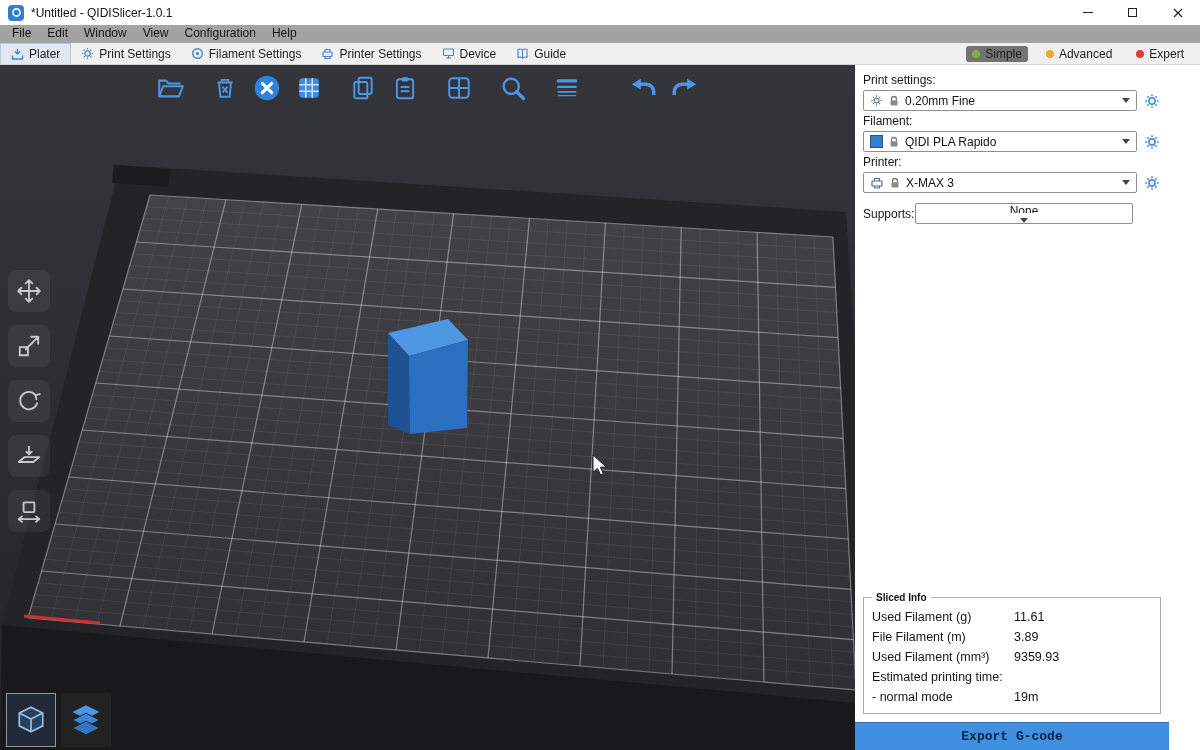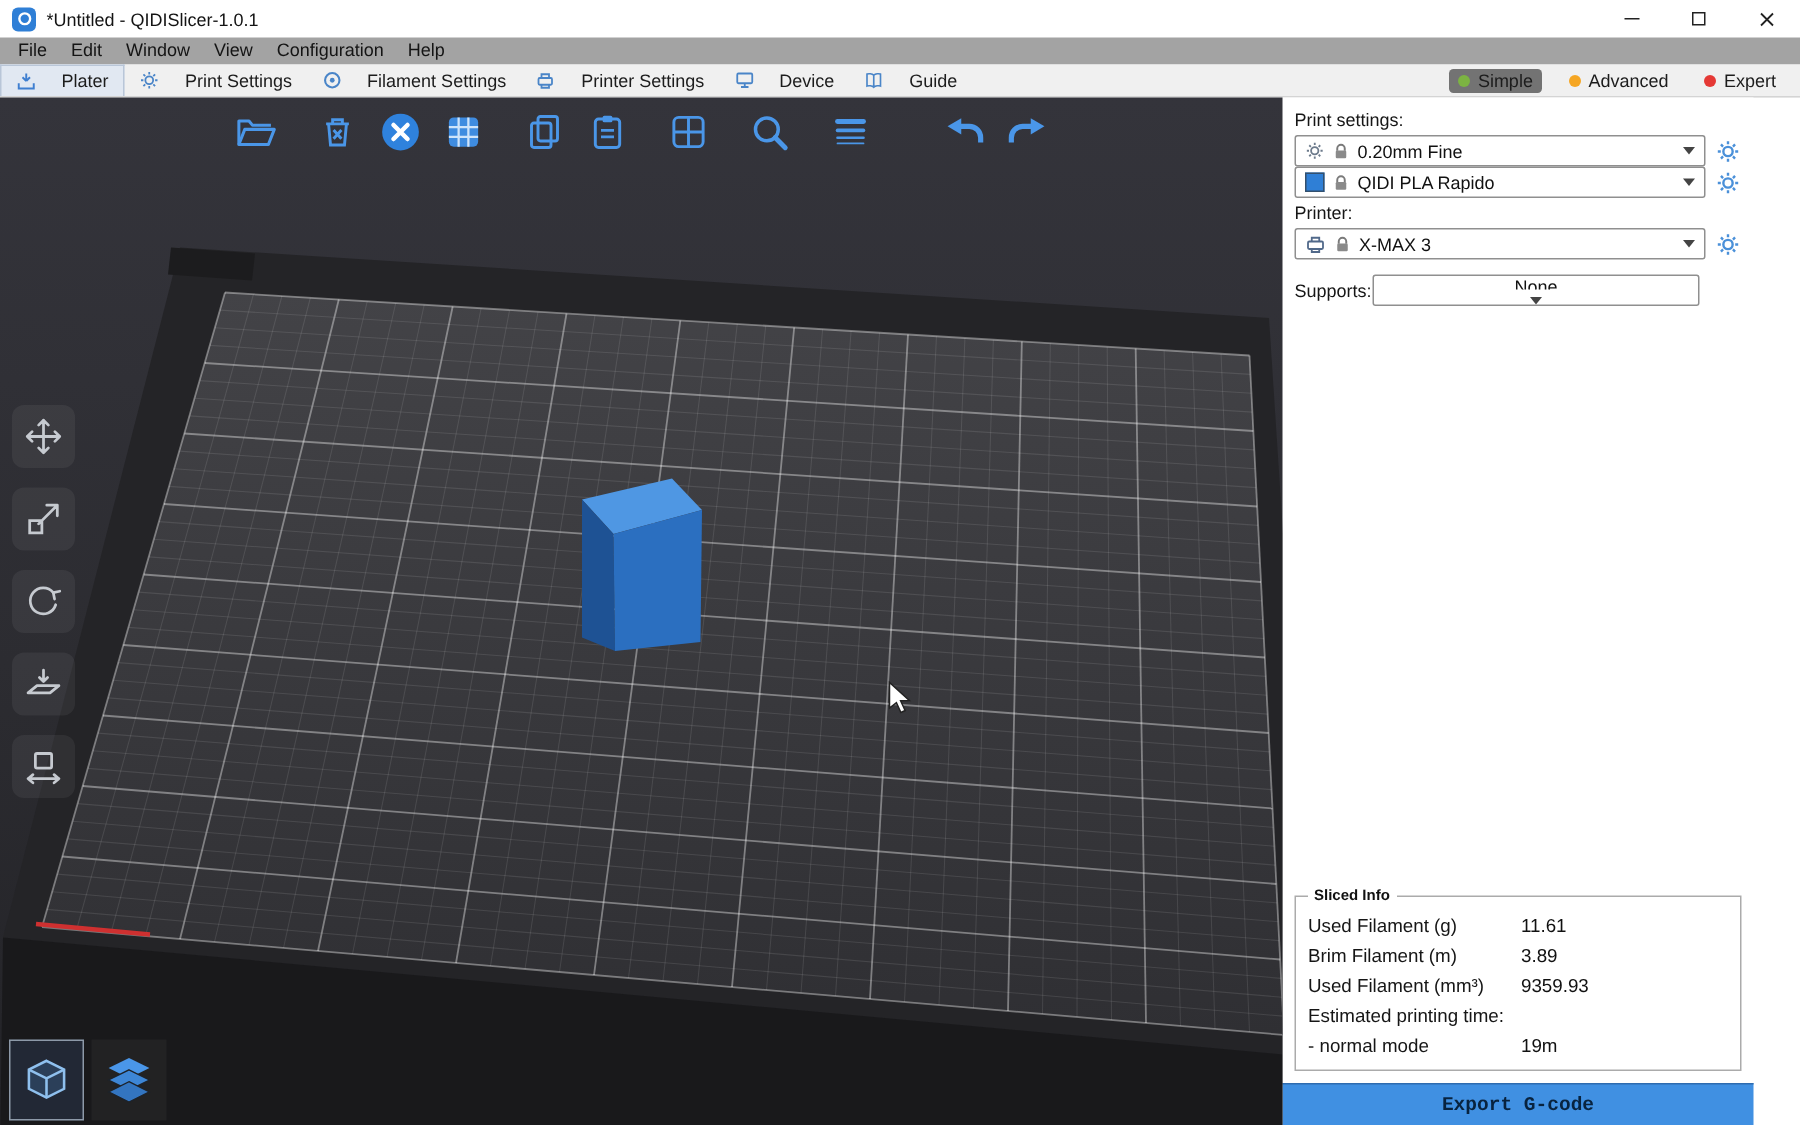--- a/index.html
+++ b/index.html
@@ -14,21 +14,21 @@
   .win-btn{width:45px;height:100%;display:flex;align-items:center;justify-content:center;background:none;border:none;padding:0;}
   .min-glyph{width:10px;height:1px;background:#222;display:block;}
   .max-glyph{width:9px;height:9px;border:1px solid #222;display:block;}
 
   
   .menubar{height:18px;display:flex;align-items:flex-start;background:#a3a3a3;padding-left:4px;}
   .menu-item{font-size:12px;color:#141414;padding:1px 8px;cursor:default;}
 
   
   .tabbar{height:22px;background:#f0f0f0;border-bottom:1px solid #d4d4d4;display:flex;align-items:stretch;}
-  .tab{display:flex;align-items:center;gap:17px;font-size:12px;color:#1c1c1c;padding:0 10px;cursor:default;}
+  .tab{display:flex;align-items:center;gap:5px;font-size:12px;color:#1c1c1c;padding:0 10px;cursor:default;}
   .tab.active{background:#e1e8f2;border:1px solid #b9c6d8;border-bottom:none;}
   .tab svg{flex:0 0 auto;}
   .modes{margin-left:auto;display:flex;align-items:center;gap:12px;padding-right:10px;font-size:12px;color:#1c1c1c;}
   .mode{display:flex;align-items:center;padding:1px 6px;cursor:default;}
   .mode.active{background:#737373;border-radius:3px;font-weight:400;}
   .dot{display:inline-block;width:8px;height:8px;border-radius:50%;margin-right:5px;}
   .dot-0{background:#7cb342;} .dot-1{background:#f5a623;} .dot-2{background:#e53935;}
 
   
   .main{display:flex;height:685px;}
@@ -419,20 +419,21 @@
         <span class="combo-arrow"></span>
       </div>
       <button class="gear-btn">
         <svg width="16" height="16" viewBox="0 0 16 16" fill="none" stroke="#4a90d9" stroke-width="1.6">
           <circle cx="8" cy="8" r="3.1"></circle>
           <path d="M8 1.2 V3.2 M8 12.8 V14.8 M1.2 8 H3.2 M12.8 8 H14.8 M3.3 3.3 L4.7 4.7 M11.3 11.3 L12.7 12.7 M12.7 3.3 L11.3 4.7 M4.7 11.3 L3.3 12.7"></path>
         </svg>
       </button>
     </div>
 
+    <div class="side-label">Filament:</div>
     <div class="combo-row">
       <div class="combo">
         <span class="swatch"></span>
         <span class="mini">
           <svg width="12" height="12" viewBox="0 0 12 12">
             <path d="M3.5 5.5 V4 a2.5 2.5 0 0 1 5 0 V5.5" fill="none" stroke="#7a7a7a" stroke-width="1.3"></path>
             <rect x="2.5" y="5.3" width="7" height="5.2" rx="0.8" fill="#8a8a8a"></rect>
           </svg>
         </span>
         <span class="combo-text">QIDI PLA Rapido</span>
@@ -481,21 +482,21 @@
     </div>
 
 
     <fieldset class="sliced">
       <legend>Sliced Info</legend>
       <div class="si-row">
         <span class="si-label">Used Filament (g)</span>
         <span class="si-value">11.61</span>
       </div>
       <div class="si-row">
-        <span class="si-label">Brim Filament (m)</span>
+        <span class="si-label">File Filament (m)</span>
         <span class="si-value">3.89</span>
       </div>
       <div class="si-row">
         <span class="si-label">Used Filament (mm³)</span>
         <span class="si-value">9359.93</span>
       </div>
       <div class="si-row">
         <span class="si-label">Estimated printing time:</span>
         <span class="si-value"></span>
       </div>

